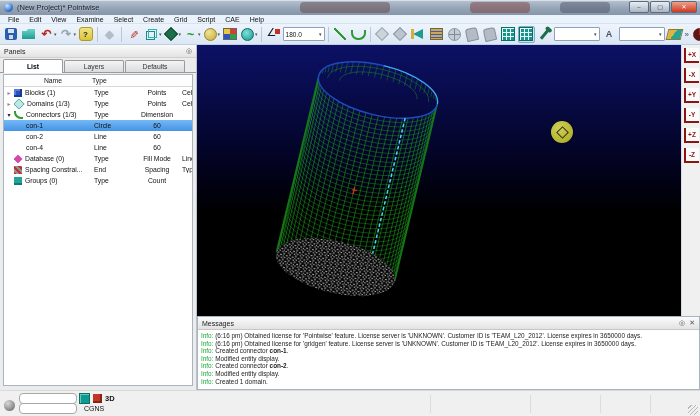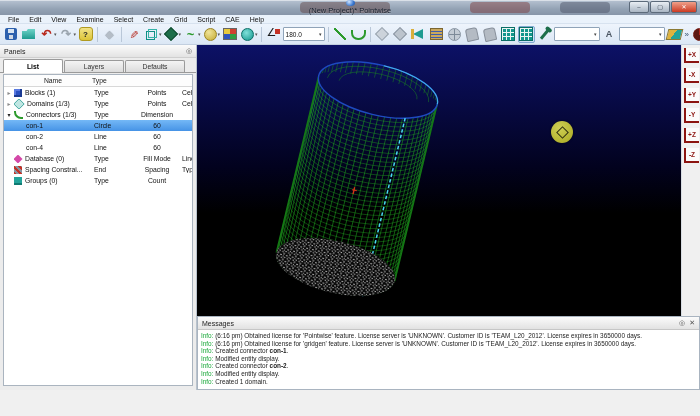--- a/index.html
+++ b/index.html
@@ -2,21 +2,21 @@
 <html><head>
 <meta charset="utf-8">
 <style>
   html,body{margin:0;padding:0;background:#c9d4e0;}
   #app{position:relative;width:700px;height:416px;overflow:hidden;
        font-family:"Liberation Sans",sans-serif;background:#f0f0f0;
        font-size:7px;color:#111;user-select:none;}
   
   #titlebar{position:absolute;left:0;top:0;width:700px;height:15px;
     background:linear-gradient(180deg,#b7c3d2,#93a2b4 60%,#8795a8);
-    box-shadow:inset 0 1px 0 rgba(255,255,255,.5);display:flex;align-items:center;flex-direction:column;}
+    box-shadow:inset 0 1px 0 rgba(255,255,255,.5);display:flex;align-items:center;}
   #titlebar .blob1,#titlebar .blob2,#titlebar .blob3{position:absolute;top:2px;height:11px;border-radius:4px;opacity:.45;}
   .blob1{left:300px;width:90px;background:#5a3c3c;}
   .blob2{left:470px;width:60px;background:#7a3434;}
   .blob3{left:560px;width:50px;background:#444c60;}
   #app-icon{width:9px;height:9px;border-radius:50%;margin:0 4px 0 4px;
     background:radial-gradient(circle at 35% 30%,#cfe4ff,#3a78d0 60%,#1b4fa0);z-index:2;}
   #title-text{font-size:7.5px;color:#16202e;z-index:2;text-shadow:0 1px 1px rgba(255,255,255,.4);}
   #win-controls{position:absolute;right:3px;top:1px;display:flex;gap:1px;z-index:3;}
   .winbtn{width:18px;height:10px;border:1px solid #5c6a7a;border-radius:2px;
     background:linear-gradient(#e8edf3,#aab6c4);display:flex;align-items:center;justify-content:center;
@@ -572,14 +572,30 @@
         <div class="msg"><span class="info">Info:</span> (6:16 pm) Obtained license for 'Pointwise' feature. License server is 'UNKNOWN'. Customer ID is 'TEAM_L20_2012'. License expires in 3650000 days.</div>
         <div class="msg"><span class="info">Info:</span> (6:16 pm) Obtained license for 'gridgen' feature. License server is 'UNKNOWN'. Customer ID is 'TEAM_L20_2012'. License expires in 3650000 days.</div>
         <div class="msg"><span class="info">Info:</span> Created connector <b>con-1</b>.</div>
         <div class="msg"><span class="info">Info:</span> Modified entity display.</div>
         <div class="msg"><span class="info">Info:</span> Created connector <b>con-2</b>.</div>
         <div class="msg"><span class="info">Info:</span> Modified entity display.</div>
         <div class="msg"><span class="info">Info:</span> Created 1 domain.</div>
       </div>
   </div>
 
+  <div id="statusbar">
+    <span id="sb-ball"></span>
+    <input id="sb-f1" class="sb-field" readonly="" value="" style="">
+    <input id="sb-f2" class="sb-field" readonly="" value="" style="">
+    <span id="sb-icons">
+      <span class="sb-teal"></span>
+      <span class="sb-red"></span>
+      <span id="sb-3d">3D</span>
+    </span>
+    <span id="sb-cgns">CGNS</span>
+    <span class="sb-sep" style="left:430px;"></span>
+    <span class="sb-sep" style="left:530px;"></span>
+    <span class="sb-sep" style="left:600px;"></span>
+    <span class="sb-sep" style="left:650px;"></span>
+    <span id="sb-grip"></span>
+  </div>
 
 </div>
 
 </body></html>

